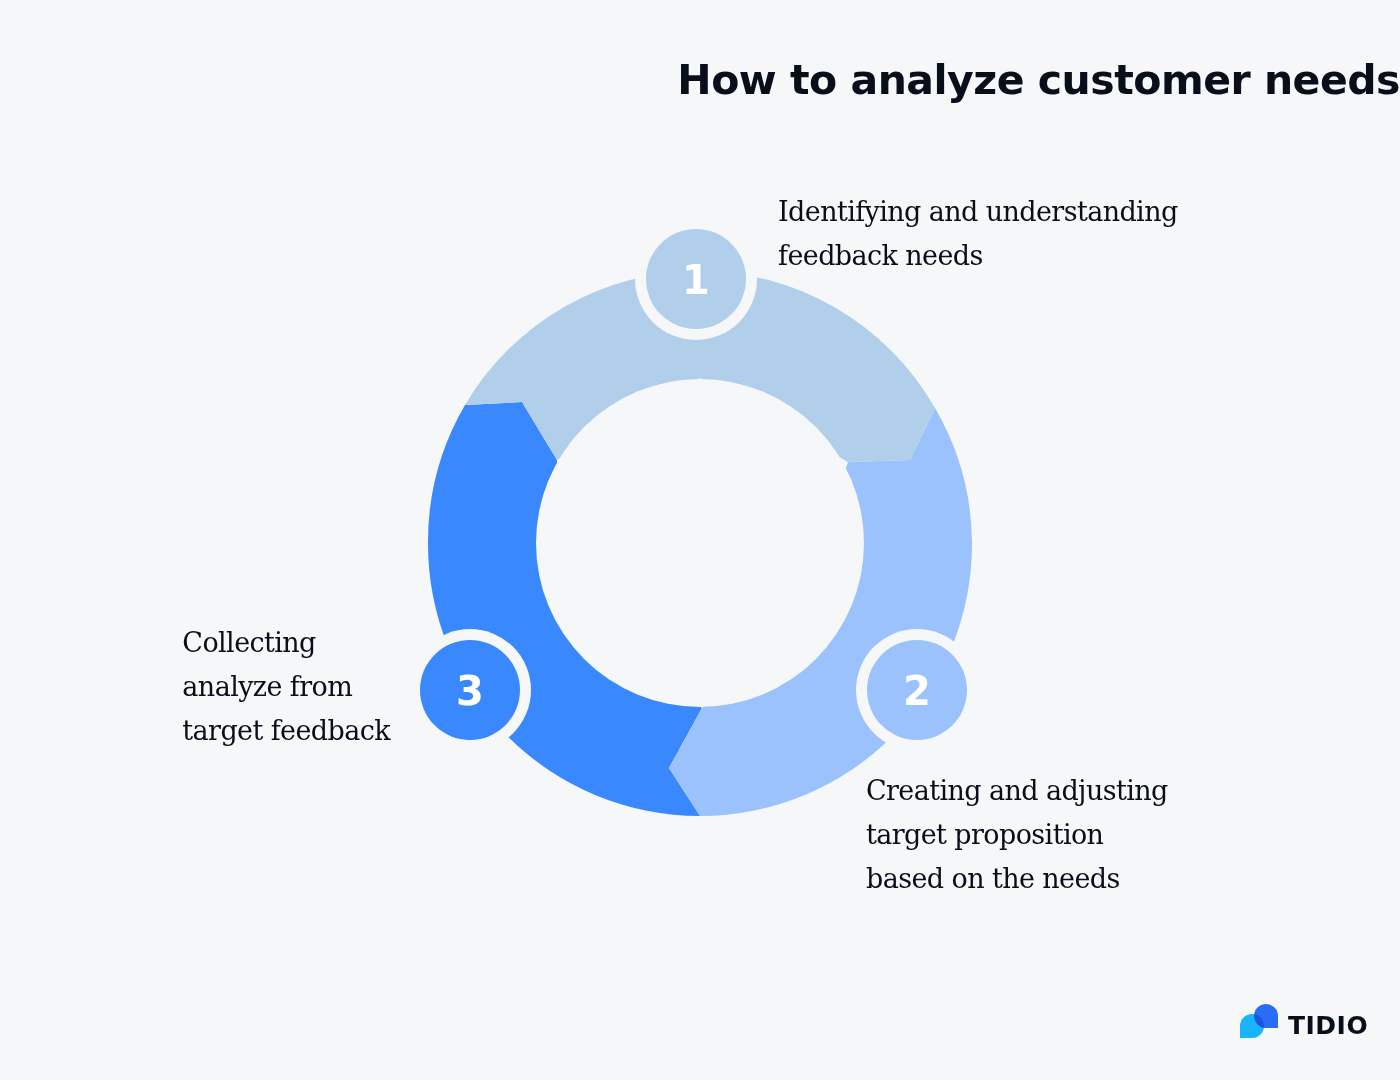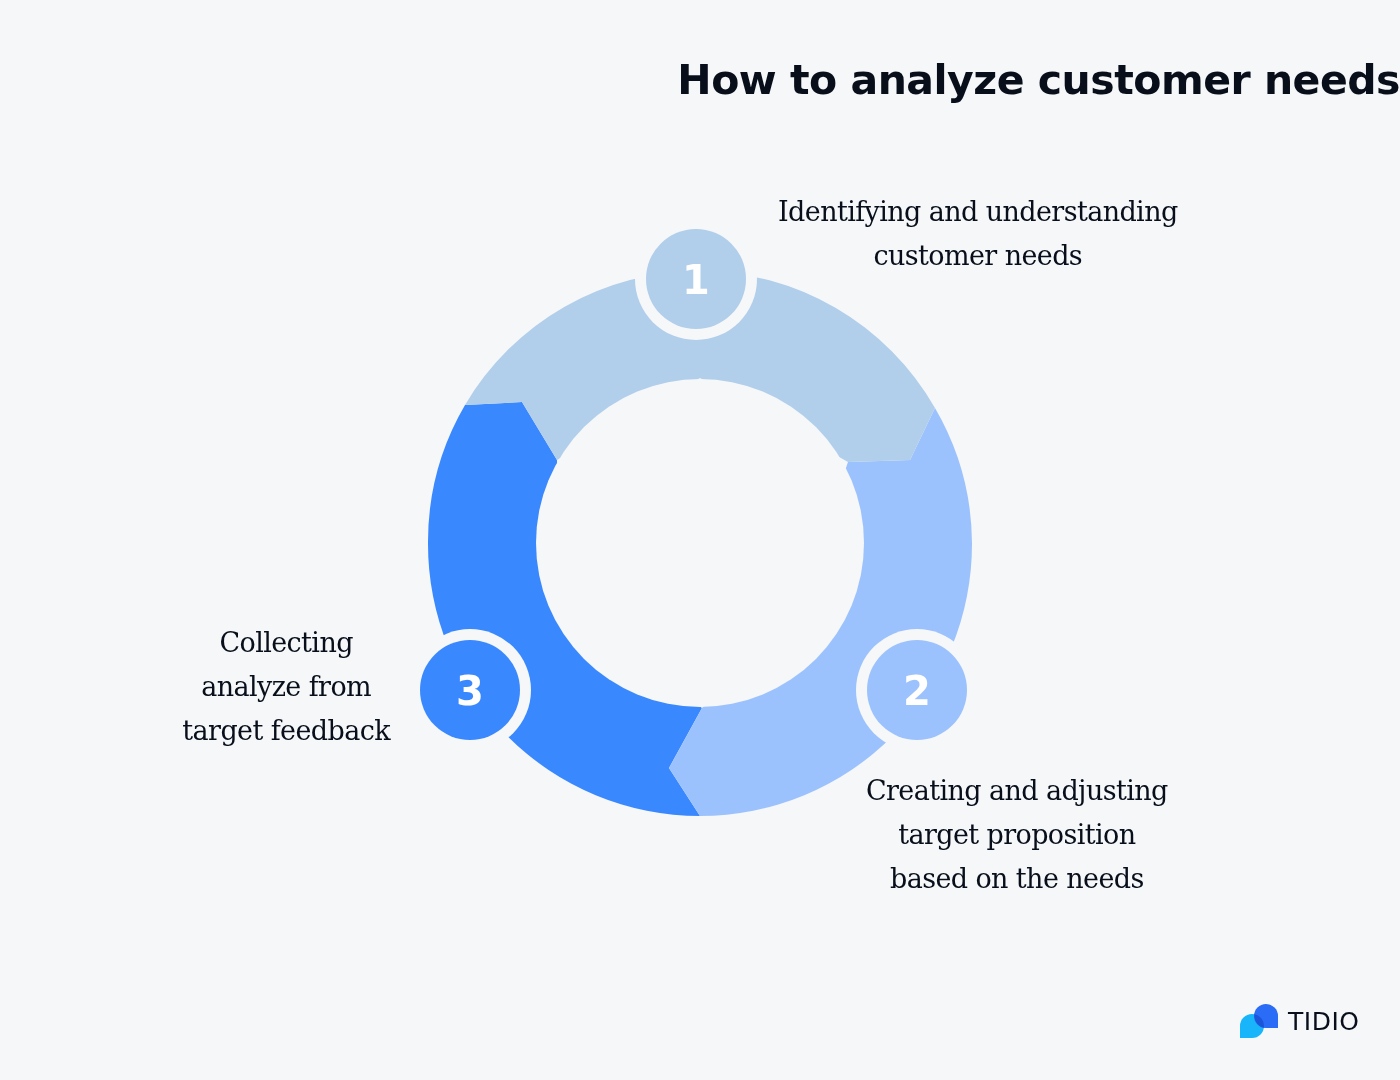--- a/index.html
+++ b/index.html
@@ -20,35 +20,34 @@
     color: #080f1a;
   }
   .diagram { position: absolute; left: 0; top: 0; }
   .label {
     position: absolute;
     font-family: "DejaVu Serif", serif;
     font-size: 27px;
     line-height: 44px;
     color: #080f1a;
     letter-spacing: -0.6px;
-    text-align: center;
   }
   .label div { white-space: nowrap; }
   .label-1 { left: 778px; top: 190px; }
   .label-2 { left: 866px; top: 769px; }
   .label-3 { right: 1010px; top: 621px; }
   .badge-num {
     font-family: "DejaVu Sans", sans-serif;
     font-weight: bold;
     font-size: 40px;
     fill: #ffffff;
   }
   .logo {
     position: absolute; left: 1240px; top: 1002px;
-    display: flex; align-items: center; gap: 8px;
+    display: flex; align-items: flex-end; gap: 8px; font-weight: bold;
   }
   .logo-text {
     font-family: "DejaVu Sans", sans-serif;
     font-size: 25px;
     color: #080f1a;
     letter-spacing: 0.5px;
   }
 </style>
 </head>
 <body>
@@ -88,21 +87,21 @@
 
   <g>
     <circle cx="470" cy="690" r="61" fill="#f5f7f9"></circle>
     <circle cx="470" cy="690" r="50" fill="#3a88fe"></circle>
     <text class="badge-num" x="470" y="705" text-anchor="middle">3</text>
   </g>
 </svg>
 
 <div class="label label-1">
   <div>Identifying and understanding</div>
-  <div>customer needs</div>
+  <div>feedback needs</div>
 </div>
 
 <div class="label label-2">
   <div>Creating and adjusting</div>
   <div>target proposition</div>
   <div>based on the needs</div>
 </div>
 
 <div class="label label-3">
   <div>Collecting</div>

